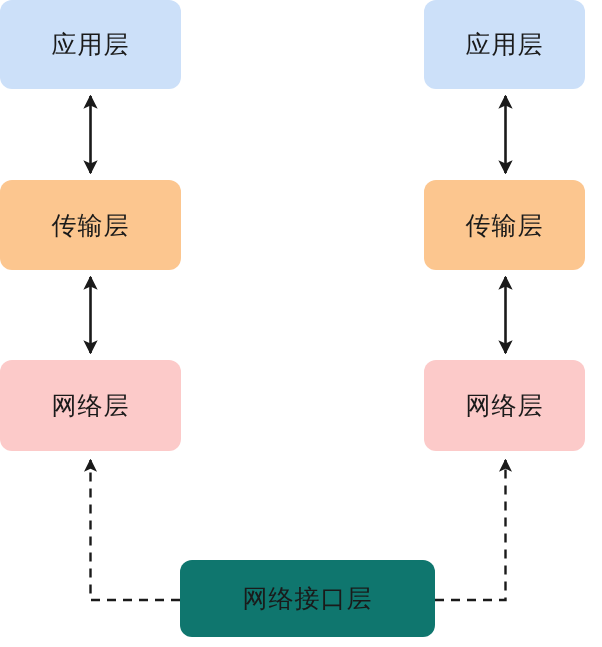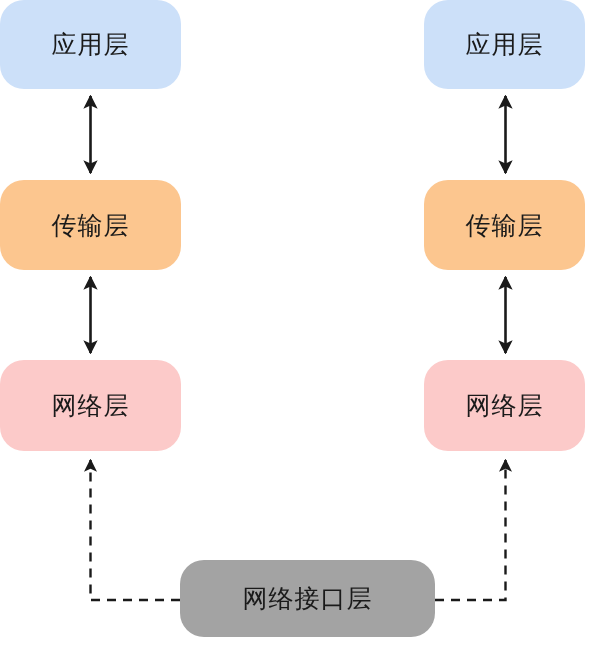--- a/index.html
+++ b/index.html
@@ -17,21 +17,21 @@
   #diagram-canvas {
     position: absolute;
     left: 0;
     top: 0;
     width: 602px;
     height: 647px;
   }
   .node {
     position: absolute;
     box-sizing: border-box;
-    border-radius: 24px;
+    border-radius: 12px;
     display: flex;
     align-items: center;
     justify-content: center;
     color: #1a1a1a;
     font-size: 25px;
     letter-spacing: 1px;
     line-height: 1;
     user-select: none;
   }
   .node-label {
@@ -105,17 +105,17 @@
   </div>
 
   <div class="node" id="node-trans-right" style="background:#fcc68f;">
     <span class="node-label">传输层</span>
   </div>
 
   <div class="node" id="node-net-right" style="background:#fccac9;">
     <span class="node-label">网络层</span>
   </div>
 
-  <div class="node" id="node-iface" style="background:#a3a3a3;">
+  <div class="node" id="node-iface" style="background:#0f766e;">
     <span class="node-label">网络接口层</span>
   </div>
 
 </div>
 
 </body></html>

